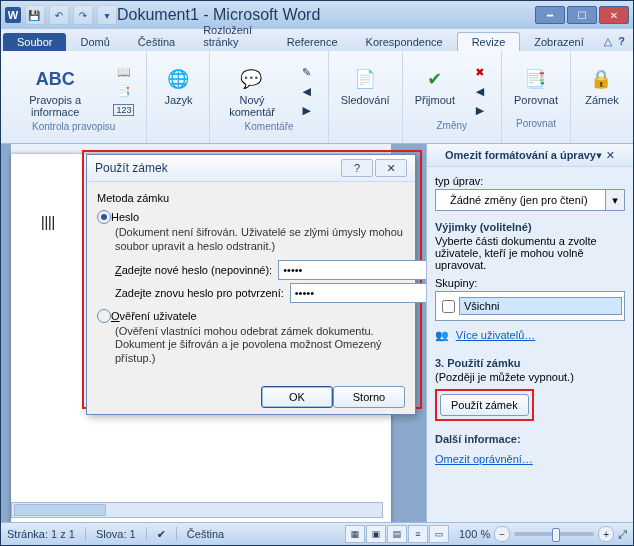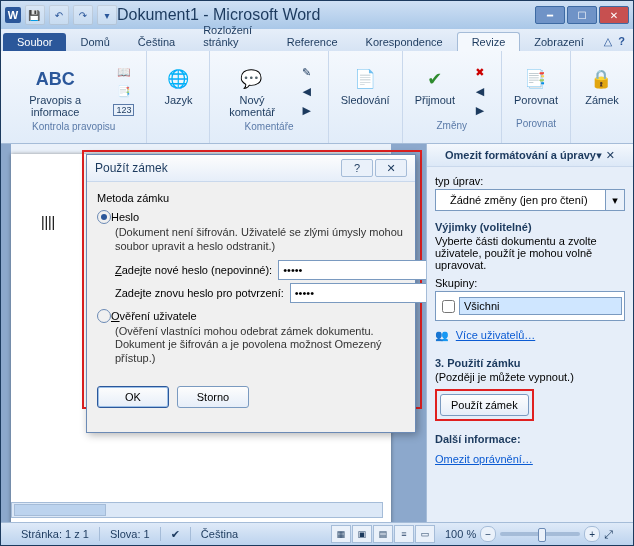--- a/index.html
+++ b/index.html
@@ -34,39 +34,39 @@
 .dlg-title .db{width:30px;height:16px;border:1px solid #a5bcd8;border-radius:2px;display:flex;align-items:center;justify-content:center;font-size:11px;margin-left:2px;background:#eaf1fa}
 .dlg-body{padding:8px 10px;font-size:11px}
 .fieldset-label{margin:2px 0 6px}
 .radio-row{display:flex;align-items:center;margin:2px 0}
 .radio{width:12px;height:12px;border:1px solid #6b8ab5;border-radius:50%;display:inline-flex;align-items:center;justify-content:center}
 .radio.sel::after{content:"";width:6px;height:6px;background:#2b579a;border-radius:50%}
 .hint{color:#333;margin:2px 0 6px 18px;line-height:1.25}
 .pw-row{display:flex;align-items:center;gap:6px;margin:3px 0 3px 18px}
 .pw-row label{flex:0 0 auto}
 .pw-row input{flex:1;border:1px solid #7a9ac0;height:18px;padding:0 4px;font-size:11px}
-.dlg-foot{display:flex;gap:8px;padding:6px 10px 24px}
+.dlg-foot{display:flex;justify-content:flex-end;gap:0;padding:6px 10px 6px}
 .btn{min-width:72px;height:22px;background:linear-gradient(#fdfdfd,#e6eef9);border:1px solid #7a9ac0;border-radius:3px;font-size:11px}
 .btn.default{border:1px solid #2b579a;box-shadow:inset 0 0 0 1px #9cc0e8}
 .side{width:206px;background:#e6eef9;border-left:1px solid #a5bcd8;display:flex;flex-direction:column;font-size:11px}
 .side-head{height:22px;background:linear-gradient(#f4f8fd,#dce8f7);display:flex;align-items:center;padding:0 18px;font-weight:bold;color:#1c3a5e;border-bottom:1px solid #c9d8ec}
 .side-head .x{margin-left:auto;font-weight:normal}
 .side-body{padding:6px 8px;overflow:auto;flex:1}
 .side-body .lbl{margin:2px 0}
 .dd{display:flex;margin:2px 0 10px}
 .dd .sel{flex:1;border:1px solid #7a9ac0;background:#fff;height:20px;padding:0 14px;display:flex;align-items:center}
 .dd .arrow{width:18px;border:1px solid #7a9ac0;border-left:none;background:#eaf1fa;display:flex;align-items:center;justify-content:center}
 .section-h{font-weight:bold;color:#1c3a5e;margin:6px 0 2px}
 .linklike{color:#0b5bd3;text-decoration:underline;cursor:pointer;margin:6px 0;display:inline-block}
 .groupbox{border:1px solid #7a9ac0;background:#fff;height:24px;margin:2px 0;padding:2px;display:flex;align-items:center}
 .groupbox input[type=checkbox]{margin:0 4px}
 .groupbox .gi{flex:1;background:#cfe6ff;border:1px solid #7a9ac0;height:16px;padding:0 4px;display:flex;align-items:center}
 .side .applybtn{height:22px;padding:0 10px;background:linear-gradient(#fdfdfd,#e6eef9);border:1px solid #7a9ac0;border-radius:3px;font-size:11px}
 .apply-hl{display:inline-block;border:2px solid #e02020;padding:3px;margin:4px 0}
-.statusbar{height:22px;background:linear-gradient(#dfeaf8,#bcd3ee);border-top:1px solid #a5bcd8;display:flex;align-items:center;font-size:11px;color:#1c3a5e;padding:0 20px;gap:10px}
+.statusbar{height:22px;background:linear-gradient(#dfeaf8,#bcd3ee);border-top:1px solid #a5bcd8;display:flex;align-items:center;font-size:11px;color:#1c3a5e;padding:0 6px;gap:10px}
 .statusbar .sep{width:1px;height:14px;background:#a5bcd8}
 .statusbar .spacer{flex:1}
 .viewbtns{display:flex;gap:1px}
 .viewbtns .vb{width:18px;height:16px;border:1px solid #a5bcd8;background:#eaf1fa;font-size:9px;display:flex;align-items:center;justify-content:center}
 .zoom{display:flex;align-items:center;gap:4px}
 .zoom .track{width:80px;height:4px;background:#a5bcd8;position:relative;border-radius:2px}
 .zoom .thumb{position:absolute;left:38px;top:-4px;width:6px;height:12px;background:#eaf1fa;border:1px solid #6b8ab5;border-radius:2px}
 .zoom .zb{width:14px;height:14px;border:1px solid #a5bcd8;background:#eaf1fa;border-radius:7px;display:flex;align-items:center;justify-content:center;font-size:10px}
 .ruler{position:absolute;left:10px;top:0;width:380px;height:10px;background:#eaf1fa;border-bottom:1px solid #a5bcd8}
 .scrollhint{position:absolute;bottom:4px;left:10px;width:370px;height:14px;background:#dce8f7;border:1px solid #a5bcd8}
@@ -270,21 +270,21 @@
         <span class="x" style="margin-left:4px">✕</span>
       </div>
       <div class="side-body">
         <div class="lbl">typ úprav:</div>
         <div class="dd">
           <div class="sel">Žádné změny (jen pro čtení)</div>
           <div class="arrow">▾</div>
         </div>
 
         <div class="section-h">Výjimky (volitelné)</div>
-        <div class="lbl">Vyberte části dokumentu a zvolte uživatele, použít je mohou volně upravovat.</div>
+        <div class="lbl">Vyberte části dokumentu a zvolte uživatele, kteří je mohou volně upravovat.</div>
         <div class="lbl" style="margin-top:6px">Skupiny:</div>
         <div class="groupbox">
           <input type="checkbox" style="">
           <div class="gi">Všichni</div>
         </div>
         <span style="color:#2b579a;margin-right:4px">👥</span>
         <span class="linklike">Více uživatelů…</span>
 
         <div class="section-h" style="margin-top:10px">3. Použití zámku</div>
         <div class="lbl">(Později je můžete vypnout.)</div>

